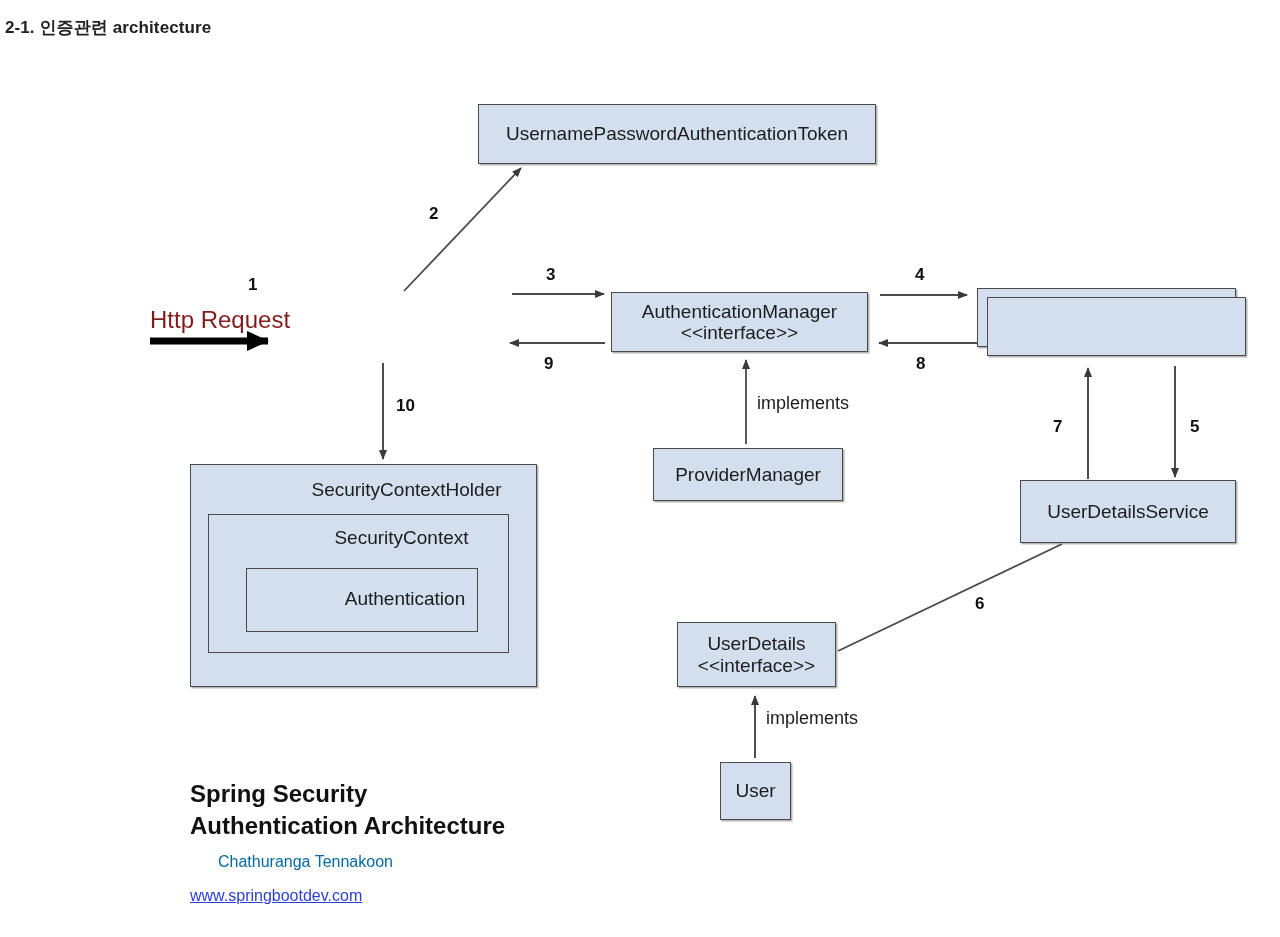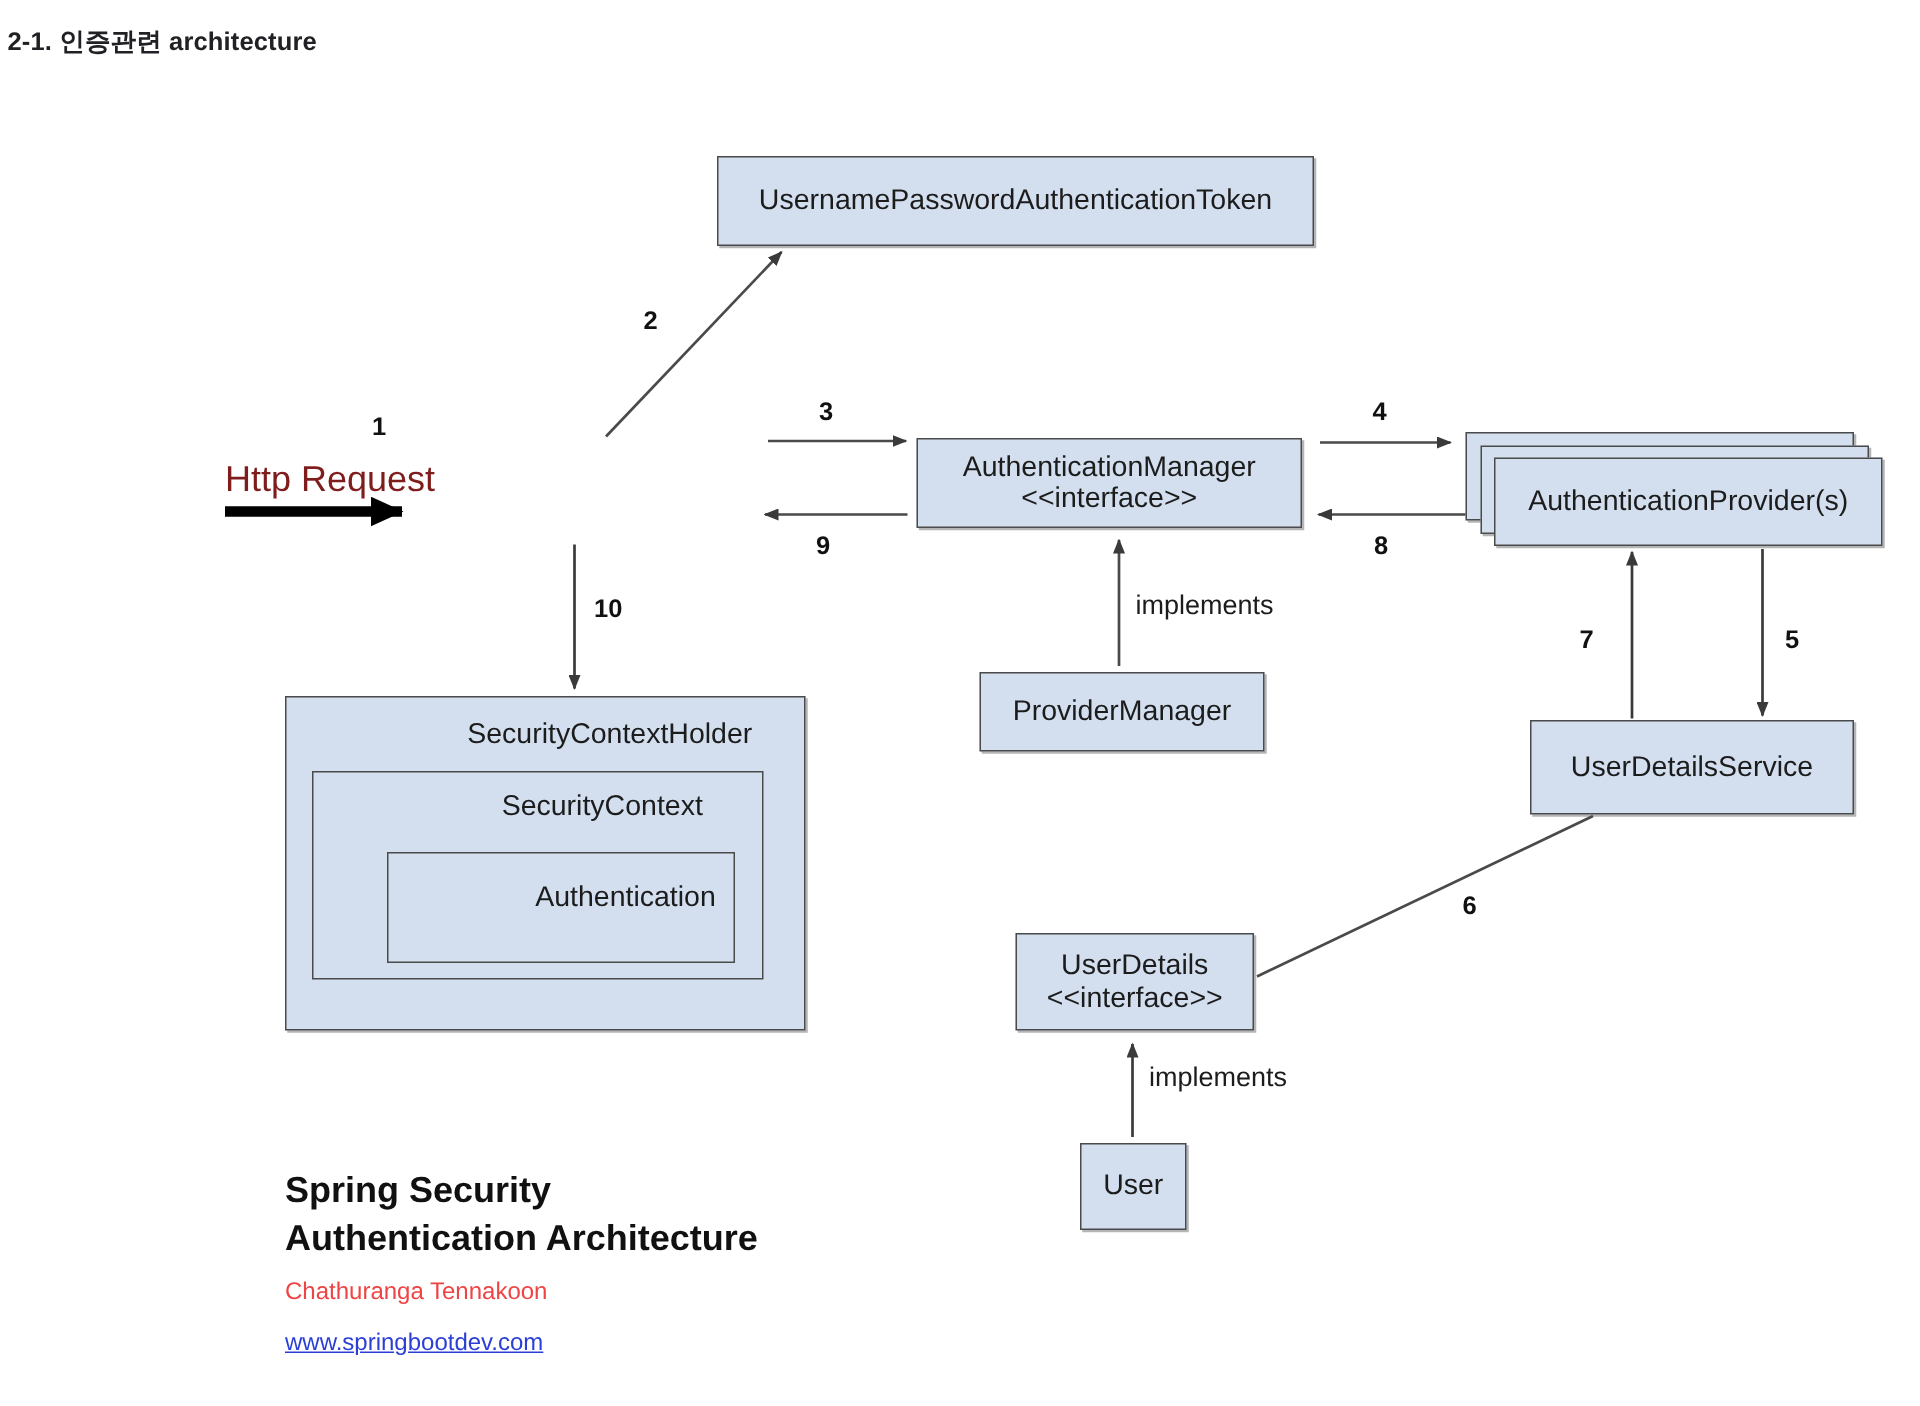--- a/index.html
+++ b/index.html
@@ -98,21 +98,22 @@
   #caption .cap-title {
     font-size: 24px;
     font-weight: bold;
     line-height: 1.32;
     color: #111111;
     white-space: pre-line;
   }
   #caption .cap-author {
     margin-top: 12px;
     font-size: 16px;
-    color: #ef4444;
+    color: #0369a1;
+    margin-left: 28px;
   }
   #caption .cap-link {
     font-size: 16px;
     color: #2b3fd6;
     text-decoration: underline;
     display: inline-block;
     margin-top: 16px;
     cursor: pointer;
   }
   svg.arrows {
@@ -191,40 +192,39 @@
   </svg>
 
   <div class="node" style="left:478px; top:104px; width:398px; height:60px;">UsernamePasswordAuthenticationToken</div>
 
 
   <div class="node" style="left:611px; top:292px; width:257px; height:60px;">AuthenticationManager
 &lt;&lt;interface&gt;&gt;</div>
 
   <div class="stack-back" style="left:977px; top:288px; width:259px; height:59px;"></div>
   <div class="stack-back" style="left:987px; top:297px; width:259px; height:59px;"></div>
-  <div class="node" style="left:996px; top:305px; width:259px; height:59px;">AuthenticationProvider(s)</div>
 
   <div class="node" style="left:653px; top:448px; width:190px; height:53px;">ProviderManager</div>
 
   <div class="node" style="left:1020px; top:480px; width:216px; height:63px;">UserDetailsService</div>
 
   <div class="node" style="left:677px; top:622px; width:159px; height:65px;">UserDetails
 &lt;&lt;interface&gt;&gt;</div>
 
   <div class="node" style="left:720px; top:762px; width:71px; height:58px;">User</div>
 
   <div class="container-node" style="left:190px; top:464px; width:347px; height:223px;">
     <div class="container-label" style="top:14px;">SecurityContextHolder</div>
   </div>
 
   <div class="container-node plain-shadow" style="left:208px; top:514px; width:301px; height:139px; box-shadow:none;">
     <div class="container-label" style="top:12px;">SecurityContext</div>
   </div>
 
-  <div class="container-node plain-shadow" style="left:258px; top:568px; width:232px; height:74px; box-shadow:none;">
+  <div class="container-node plain-shadow" style="left:246px; top:568px; width:232px; height:64px; box-shadow:none;">
     <div class="container-label" style="top:19px;">Authentication</div>
   </div>
 
   <div class="http-label" style="left:150px; top:306px;">Http Request</div>
 
   <div class="text-label" style="left:757px; top:393px;">implements</div>
 
   <div class="text-label" style="left:766px; top:708px;">implements</div>
 
   <div class="edge-label" style="left:248px; top:275px;">1</div>

